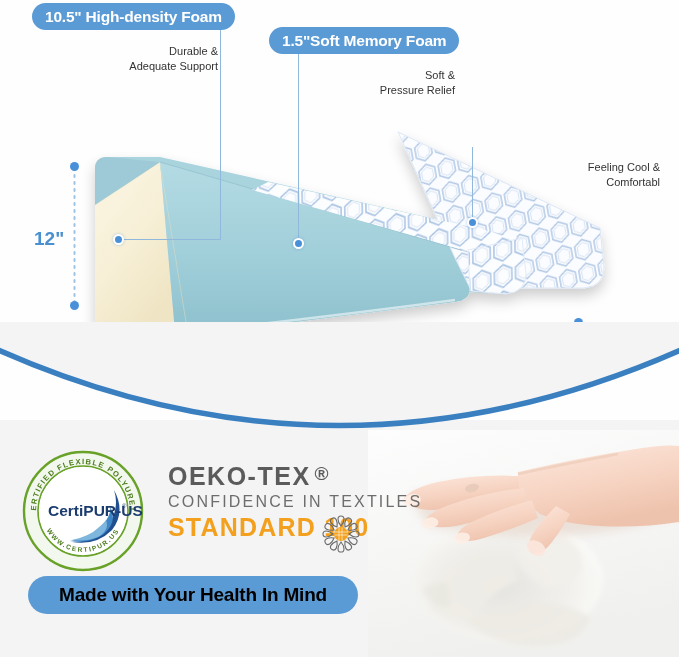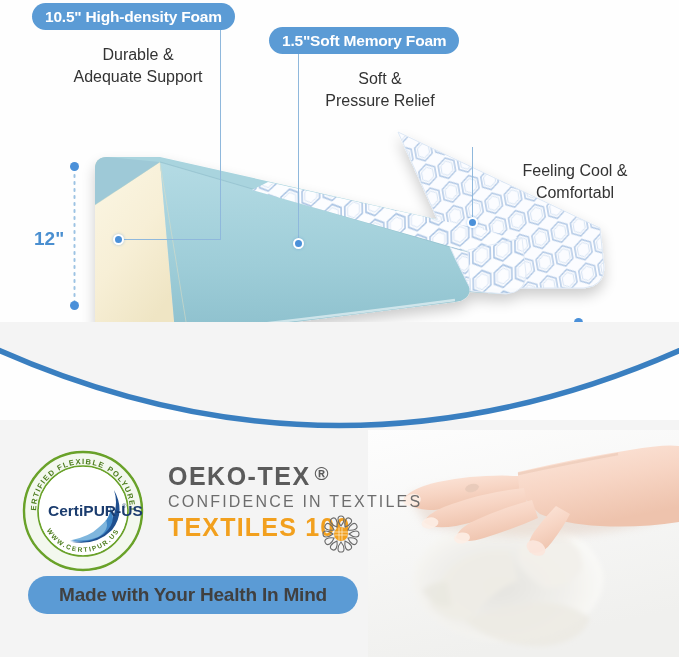--- a/index.html
+++ b/index.html
@@ -47,23 +47,23 @@
     z-index: 40;
   }
   #pill-hd   { left: 32px;  top: 3px;   }
   #pill-mem  { left: 269px; top: 27px;  }
   #pill-fab  { left: 437px; top: 120px; }
 
   
   .caption {
     position: absolute;
     color: #333333;
-    font-size: 16px;
+    font-size: 11px;
     line-height: 1.35;
-    text-align: center;
+    text-align: right;
     white-space: pre-line;
     z-index: 40;
   }
   #cap-hd  { left: 58px;  top: 44px;  width: 160px; }
   #cap-mem { left: 305px; top: 68px;  width: 150px; }
   #cap-fab { left: 490px; top: 160px; width: 170px; }
 
   
   .leader { position: absolute; background: #8fb8dc; z-index: 30; }
   .leader.v { width: 1.3px; }
@@ -176,21 +176,21 @@
     width: 44px; height: 44px;
   }
 
   
   #health-banner {
     position: absolute;
     left: 28px; top: 156px;
     width: 330px; height: 38px;
     background: #5b9bd5;
     border-radius: 999px;
-    color: #404040;
+    color: #000000;
     font-size: 19px;
     font-weight: bold;
     display: flex;
     align-items: center;
     justify-content: center;
     letter-spacing: -0.2px;
     z-index: 25;
   }
 </style>
 </head>
@@ -442,21 +442,21 @@
 
       <text x="26" y="66" font-family="'Liberation Sans', sans-serif" font-size="15.5" font-weight="bold" fill="#1b3c6e">CertiPUR-US</text>
       <text x="100" y="58" font-family="'Liberation Sans', sans-serif" font-size="6" fill="#1b3c6e">®</text>
     </svg>
 
     <div id="oeko">
       <div id="oeko-name">
         <span>OEKO-TEX</span><span style="font-size:19px;vertical-align:top;margin-left:4px">®</span>
       </div>
       <div id="oeko-sub">CONFIDENCE IN TEXTILES</div>
-      <div id="oeko-std">TEXTILES 100</div>
+      <div id="oeko-std">STANDARD 100</div>
 
       <svg id="oeko-flower" viewBox="0 0 44 44">
         <g stroke="#6b6b6b" stroke-width="1.1" fill="none">
           <g transform="translate(22,22)">
             <g>
                 <path d="M0 -8 C -4 -13, -4 -18, 0 -18 C 4 -18, 4 -13, 0 -8 Z"></path>
               </g>
             <g transform="rotate(30)">
                 <path d="M0 -8 C -4 -13, -4 -18, 0 -18 C 4 -18, 4 -13, 0 -8 Z"></path>
               </g>

